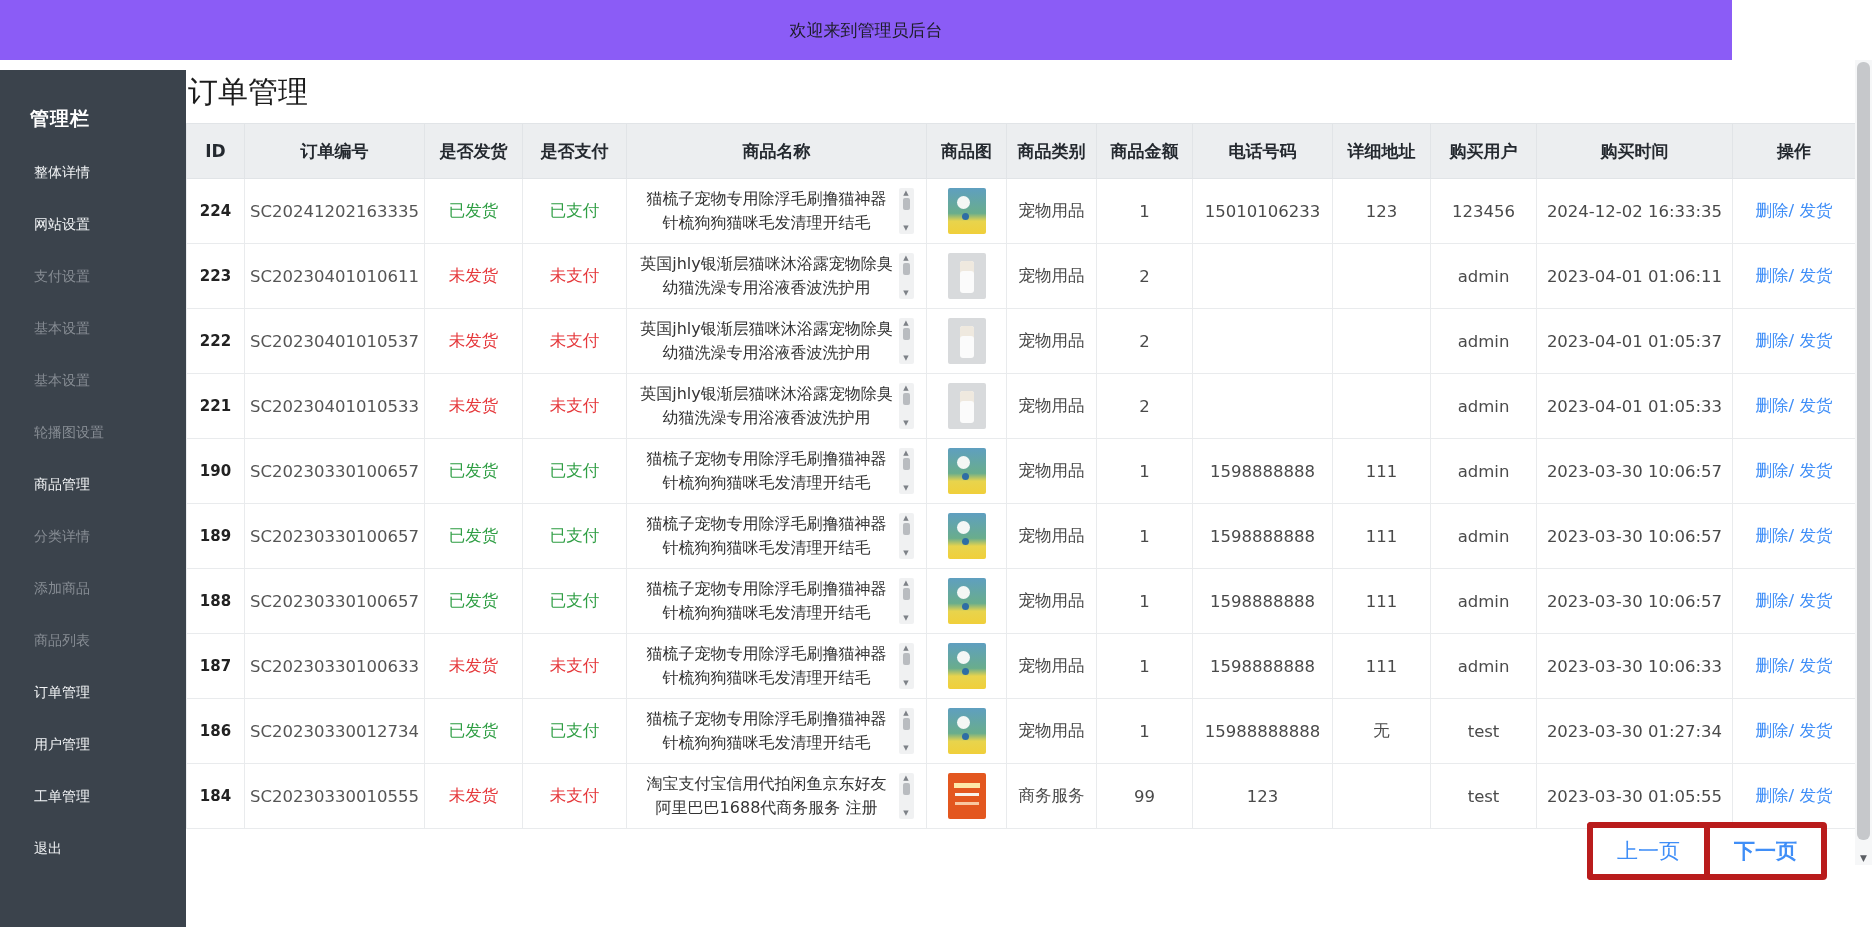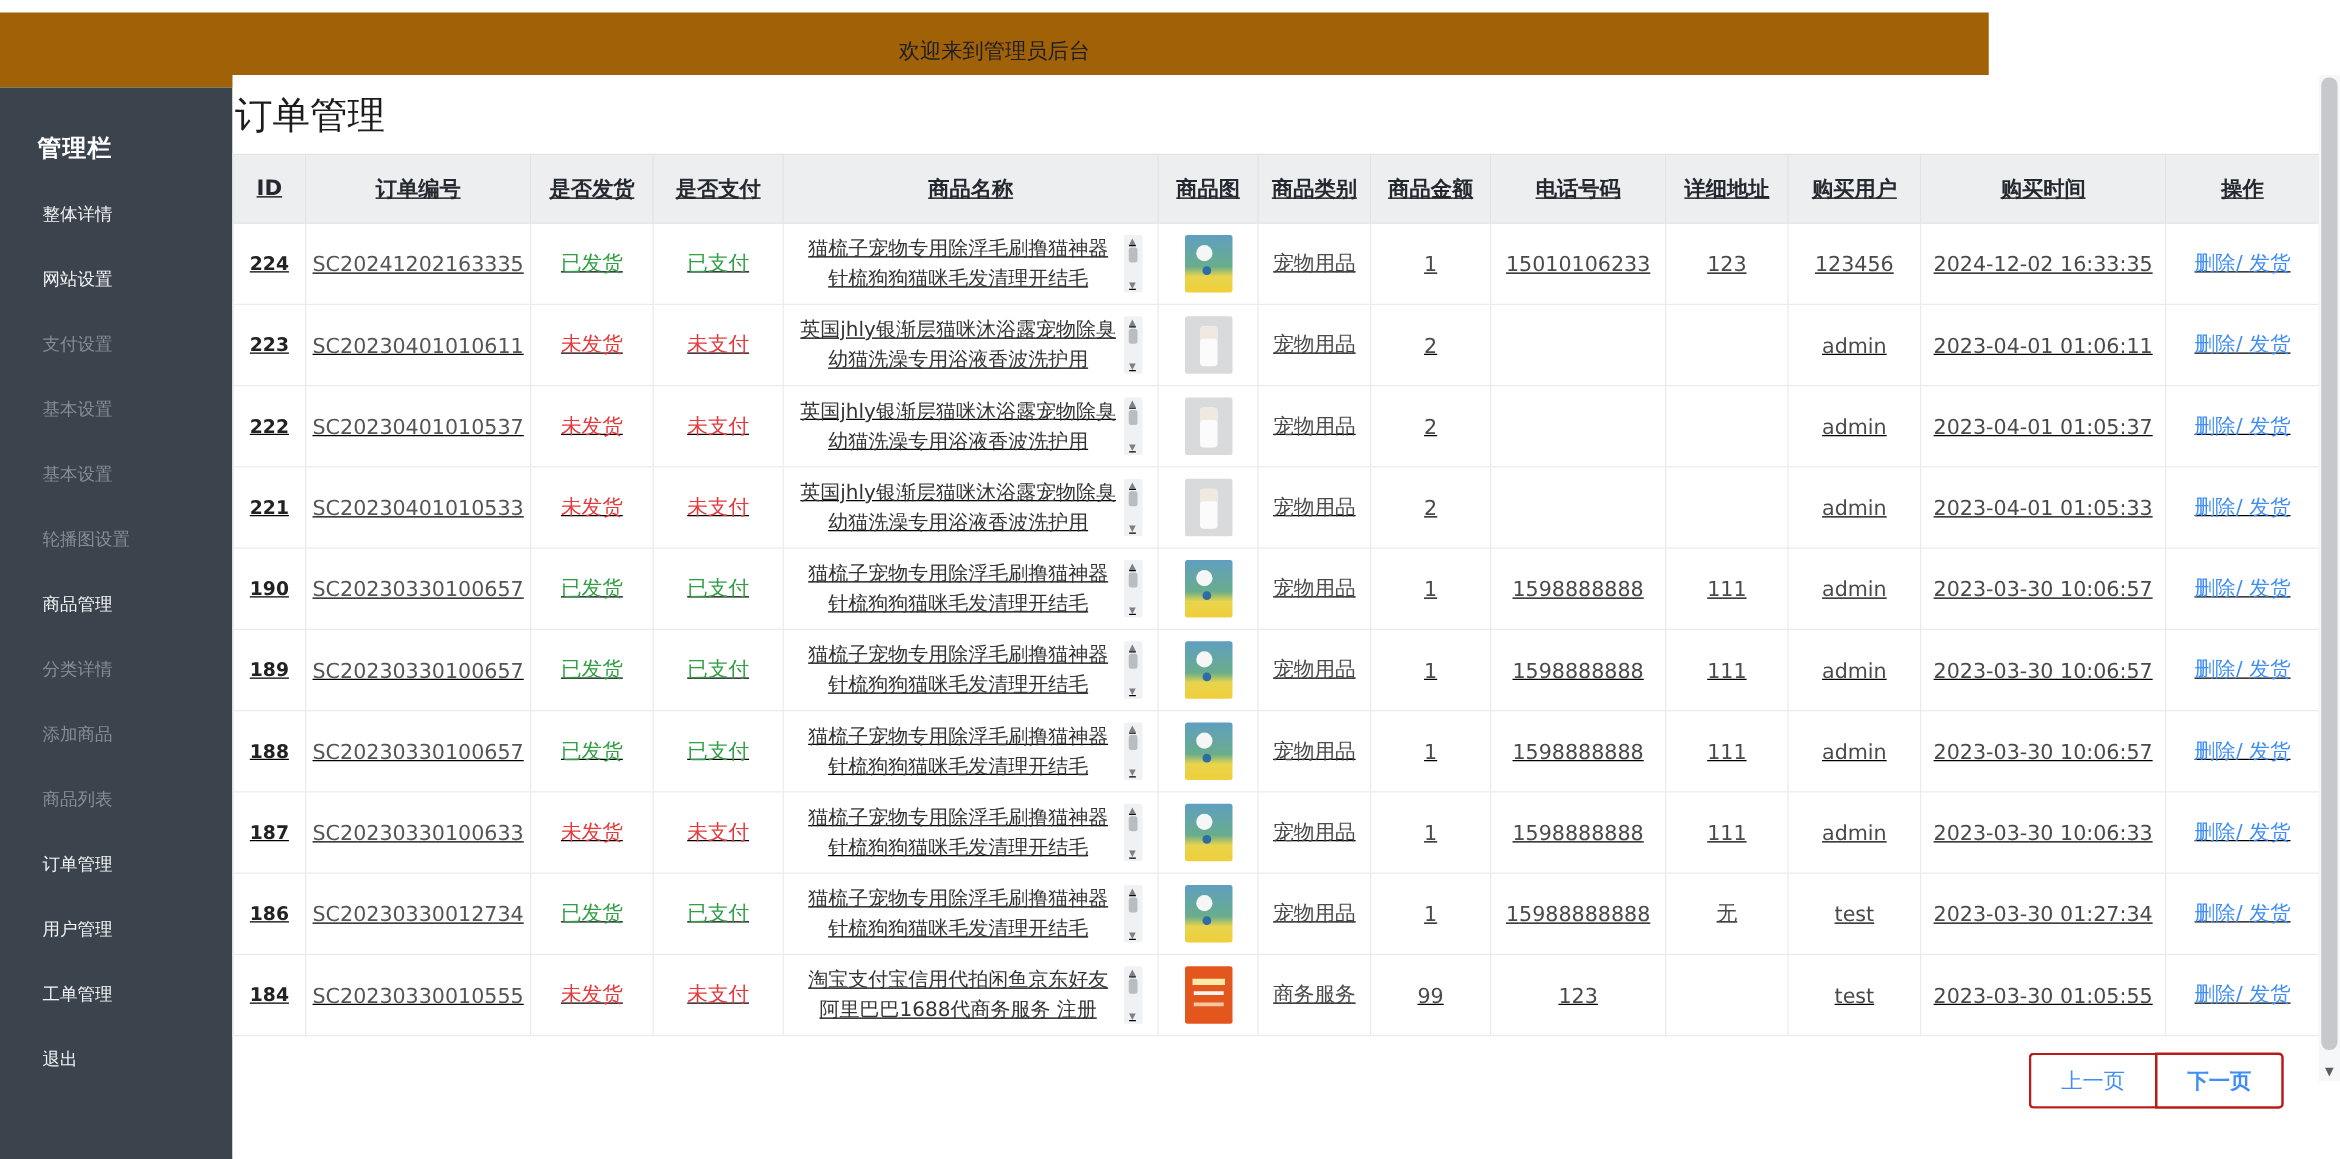--- a/index.html
+++ b/index.html
@@ -1,36 +1,36 @@
 <!DOCTYPE html>
 <html><head>
 <meta charset="utf-8">
 <style>
   * { box-sizing: border-box; margin: 0; padding: 0; }
   html,body { width:1872px; height:927px; overflow:hidden;
     font-family:"DejaVu Sans","Liberation Sans",sans-serif; background:#fff; }
 
   
-  .banner { position:absolute; left:0; top:10px; width:1591px; height:60px;
-    background:#a16207; display:flex; align-items:center; justify-content:center;
+  .banner { position:absolute; left:0; top:0; width:1732px; height:60px;
+    background:#8b5cf6; display:flex; align-items:center; justify-content:center;
     color:#1d1d28; font-size:17px; }
 
   
   .sidebar { position:absolute; left:0; top:70px; width:186px; height:867px;
     background:#3b434c; color:#fff; }
   .sidebar-title { margin:36px 0 14px 30px; font-size:19px; font-weight:bold; letter-spacing:1px; }
   .side-item { height:52px; line-height:52px; padding-left:34px; font-size:14px;
     color:#f2f4f6; cursor:pointer; }
   .side-item.dim { color:#878d94; }
 
   
   .content { position:absolute; left:186px; top:60px; width:1669px; height:867px; background:#fff; }
   .page-title { font-size:30px; color:#1c1c1c; padding:12px 0 10px 2px; }
 
-  table { width:1669px; border-collapse:collapse; table-layout:fixed;text-decoration:underline; }
+  table { width:1669px; border-collapse:collapse; table-layout:fixed; }
   th { background:#eceef0; height:55px; font-size:17px; font-weight:bold; color:#24292f;
     border:1px solid #e1e4e7; text-align:center; }
   td { background:#fff; height:65px; font-size:16.5px; color:#4a4a4a;
     border:1px solid #e9ebed; text-align:center; vertical-align:middle; }
   td.c-id { font-weight:bold; color:#222; font-size:15px; }
   td.c-order { color:#555; }
   .st-green { color:#2f9e44; }
   .st-red { color:#e5383b; }
 
   
@@ -54,22 +54,22 @@
   .thumb-orange { background:#e3571f; }
   .thumb-orange::after { content:""; position:absolute; left:6px; top:10px; width:26px; height:5px;
     background:#fde9a8; box-shadow:0 9px 0 -1px #f8f3ec, 0 18px 0 -1px #f8c7a0; }
 
   
   .op a { color:#3f8ef7; text-decoration:none; }
   .op .slash { color:#3f8ef7; }
 
   
   .pager { position:absolute; right:28px; top:762px; display:flex; }
-  .pager-btn { background:#fff; border:2px solid #b91c1c; color:#3f8ef7; font-size:17px;
-    padding:9px 24px; cursor:pointer; font-family:inherit;margin-top:20px; }
+  .pager-btn { background:#fff; border:6px solid #b91c1c; color:#3f8ef7; font-size:21px;
+    padding:9px 24px; cursor:pointer; font-family:inherit; }
   .pager-btn.prev { border-radius:4px 0 0 4px; border-right:none; }
   .pager-btn.next { border-radius:0 4px 4px 0;font-weight:bold; }
 
   
   .scrollbar { position:absolute; right:0; top:60px; width:17px; height:805px; background:#f6f7f8; }
   .scroll-thumb { position:absolute; top:2px; left:2px; width:13px; height:778px;
     background:#c6c8cb; border-radius:6px; }
   .scroll-down { position:absolute; bottom:2px; left:0; width:17px; text-align:center;
     font-size:9px; color:#5b5e63; }
 </style>

